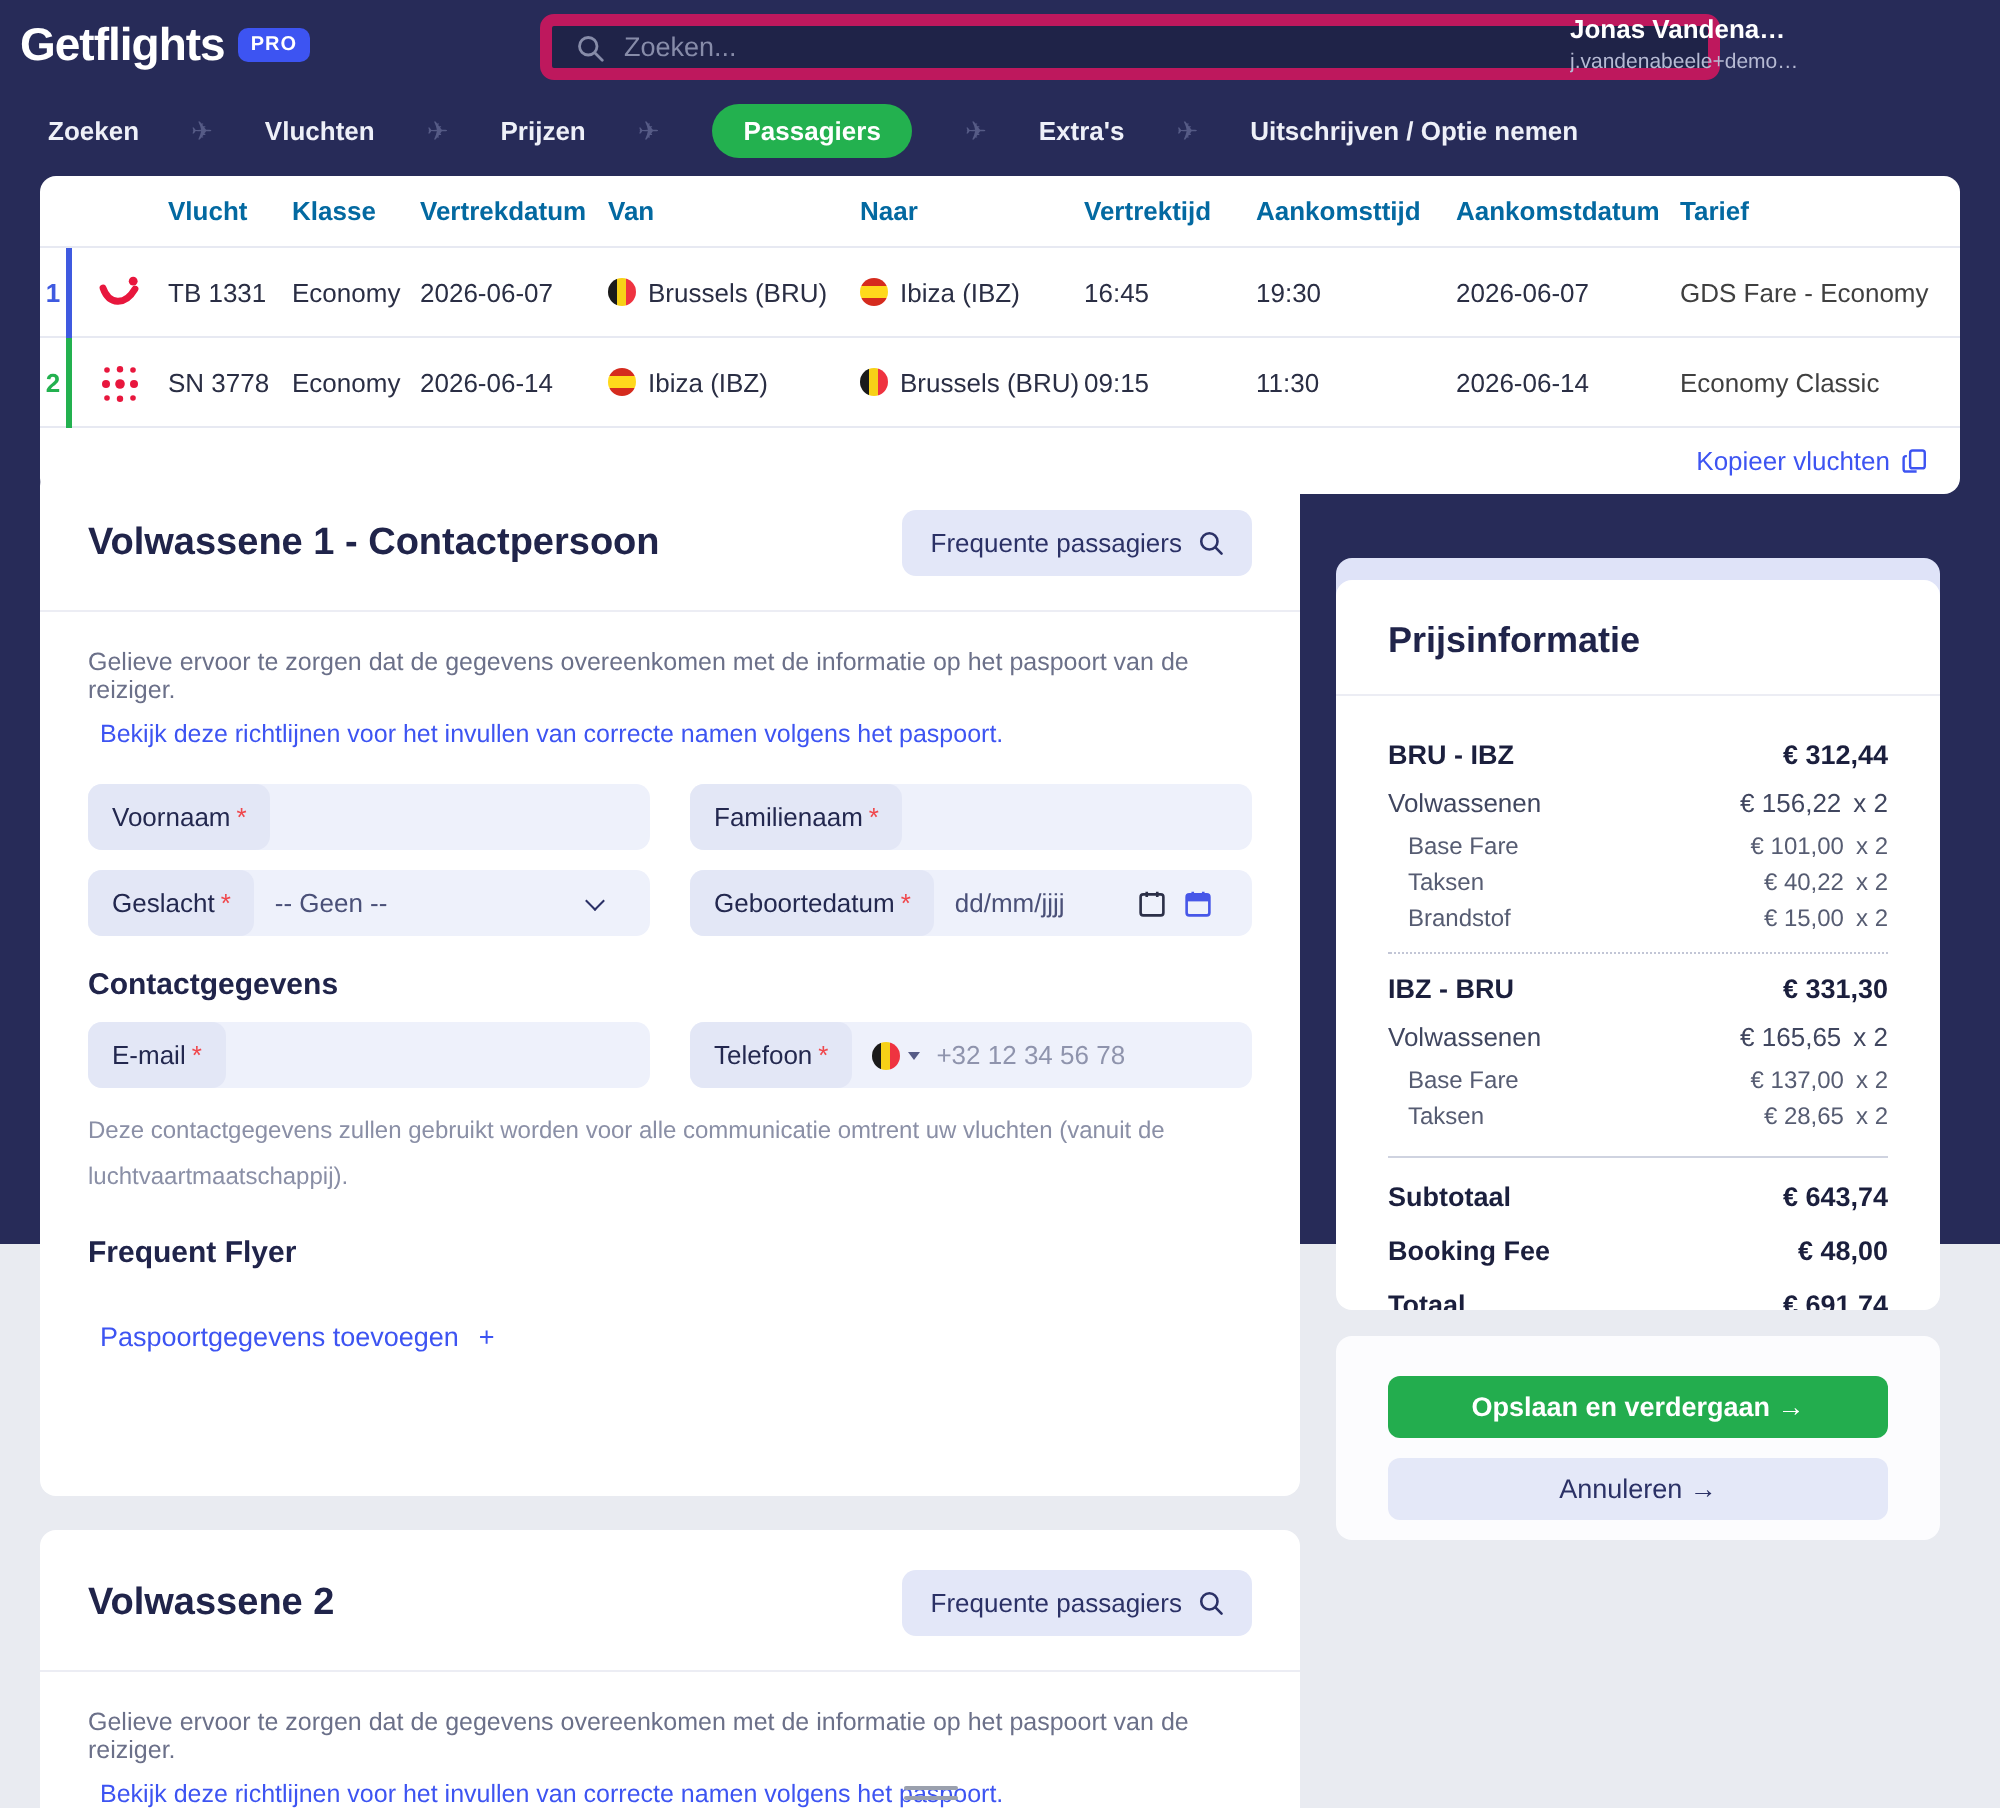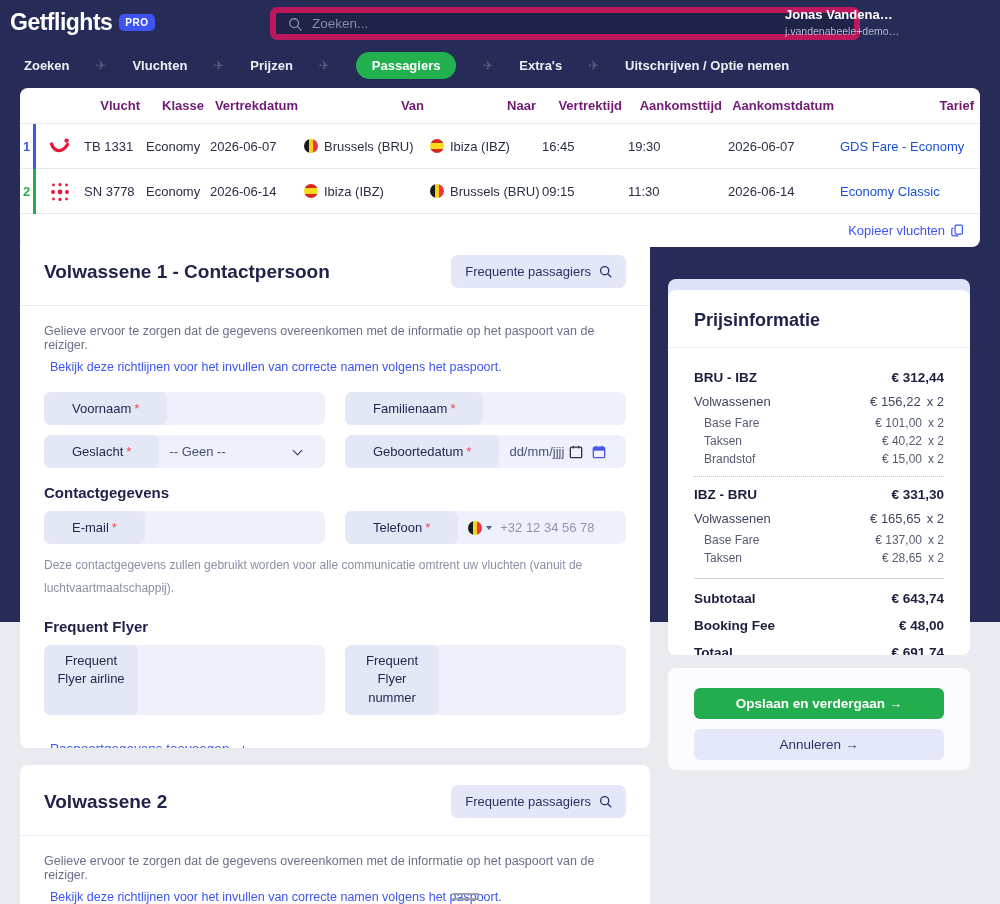--- a/index.html
+++ b/index.html
@@ -27,48 +27,48 @@
 
   
   .navrow { position:absolute; top:50px; left:24px; height:30px; display:flex; align-items:center; gap:26px; }
   .nav-item { color:#eef0f8; font-size:13px; font-weight:bold; cursor:pointer; white-space:nowrap; }
   .nav-item.active { background:#23b14f; padding:6px 16px; border-radius:999px; color:#fff; }
   .nav-sep { color:#565b86; font-size:13px; }
 
   
   .table-card { position:absolute; top:88px; left:20px; width:960px; background:#fff; border-radius:8px; overflow:hidden; }
   .tgrid { display:grid; grid-template-columns:16px 48px 62px 64px 94px 126px 112px 86px 100px 112px 1fr; align-items:center; }
-  .thead { height:35px; font-size:13px; font-weight:bold; color:#701a75;text-align:right; }
+  .thead { height:35px; font-size:13px; font-weight:bold; color:#0369a1; }
   .trow  { height:45px; font-size:13px; color:#2a2e44; border-top:1px solid #e7e9f2; }
   .tfoot { height:34px; border-top:1px solid #e7e9f2; display:flex; justify-content:flex-end; align-items:center; padding-right:16px; }
   .cell { padding-right:6px; white-space:nowrap; overflow:hidden; }
   .idx { height:45px; display:flex; align-items:center; justify-content:center; font-weight:bold; font-size:13px; }
   .idx-1 { color:#3f5ae0; border-right:3px solid #3f5ae0; }
   .idx-2 { color:#23b14f; border-right:3px solid #23b14f; }
   .logo-cell { display:flex; align-items:center; justify-content:center; }
   .flag { display:inline-block; width:14px; height:14px; border-radius:50%; margin-right:6px; vertical-align:-2px; }
   .flag-be { background:linear-gradient(90deg,#1a1a1a 0 33%,#f7d117 33% 66%,#ef3340 66% 100%); }
   .flag-es { background:linear-gradient(180deg,#d52b1e 0 27%,#ffd91c 27% 73%,#d52b1e 73% 100%); }
-  .link { color:#1d4ed8; cursor:pointer; text-decoration:none;text-align:right; }
+  .link { color:#404040; cursor:pointer; text-decoration:none;text-align:right; }
   .copy-link { font-size:13px; color:#3d54f2; display:flex; align-items:center; gap:6px; cursor:pointer; }
 
   
   .pass-card { position:absolute; left:20px; width:630px; background:#fff; border-radius:8px; overflow:hidden; }
   .pass-card.one { top:235px; height:513px; }
   .pass-card.two { top:765px; height:230px; }
   .card-head { display:flex; justify-content:space-between; align-items:center; padding:20px 24px 17px 24px; border-bottom:1px solid #ecedf4; }
   .card-title { font-size:19px; font-weight:bold; color:#20244a; }
   .freq-btn { background:#e3e7f8; color:#2b3166; font-size:13px; padding:9px 14px; border:none; border-radius:7px;
     display:flex; align-items:center; gap:8px; cursor:pointer; font-family:"Liberation Sans",sans-serif; }
   .card-body { padding:18px 24px; }
   .pass-note { font-size:12.5px; color:#6b7089; margin-bottom:8px; }
   .pass-guidelines { font-size:12.5px; color:#3d54f2; margin-left:6px; margin-bottom:18px; cursor:pointer; }
   .fields-grid { display:grid; grid-template-columns:1fr 1fr; column-gap:20px; row-gap:10px; }
   .field { display:flex; align-items:stretch; background:#eef1fb; border-radius:7px; min-height:33px; }
-  .field-label { background:#e3e7f6; border-radius:7px; padding:8px 28px; font-size:13px; color:#23284f;
+  .field-label { background:#e3e7f6; border-radius:7px; padding:8px 12px; font-size:13px; color:#23284f;
     flex-shrink:0; display:flex; align-items:center; white-space:nowrap; }
   .field-label.wrap { white-space:normal; width:94px; text-align:center; line-height:1.45; display:block; padding:7px 8px; }
   .req { color:#f0484d; margin-left:3px; }
   .field-input { flex:1; display:flex; align-items:center; padding:0 10px; font-size:13px; color:#4a5078; }
   .placeholder { color:#8f94ad; }
   .chev { width:7px; height:7px; border-right:1.8px solid #2b3166; border-bottom:1.8px solid #2b3166;
     transform:rotate(45deg); margin-left:auto; margin-right:14px; margin-top:-3px; }
   .cal-icons { margin-left:auto; display:flex; gap:9px; align-items:center; padding-right:10px; }
   .section-h { font-size:15px; font-weight:bold; color:#20244a; margin:16px 0 10px; }
   .contact-note { font-size:12px; color:#8a8fa6; line-height:1.9; margin-top:10px; }
@@ -294,30 +294,20 @@
             <span class="flag flag-be" style="margin-right:0"></span>
             <span class="caret-dn"></span>
           </span>
           <span class="placeholder">+32 12 34 56 78</span>
         </span>
       </div>
     </div>
     <div class="contact-note" style="max-width:560px">Deze contactgegevens zullen gebruikt worden voor alle communicatie omtrent uw vluchten (vanuit de luchtvaartmaatschappij).</div>
 
     <div class="section-h" style="margin-top:18px">Frequent Flyer</div>
-    <div class="fields-grid">
-      <div class="field ff-field">
-        <span class="field-label wrap">Frequent Flyer airline</span>
-        <span class="field-input"></span>
-      </div>
-      <div class="field ff-field">
-        <span class="field-label wrap">Frequent Flyer nummer</span>
-        <span class="field-input"></span>
-      </div>
-    </div>
 
     <div class="passport-row">
       <span>Paspoortgegevens toevoegen</span>
       <span>+</span>
     </div>
 
   </div>
 </div>
 
 <div class="pass-card two">

